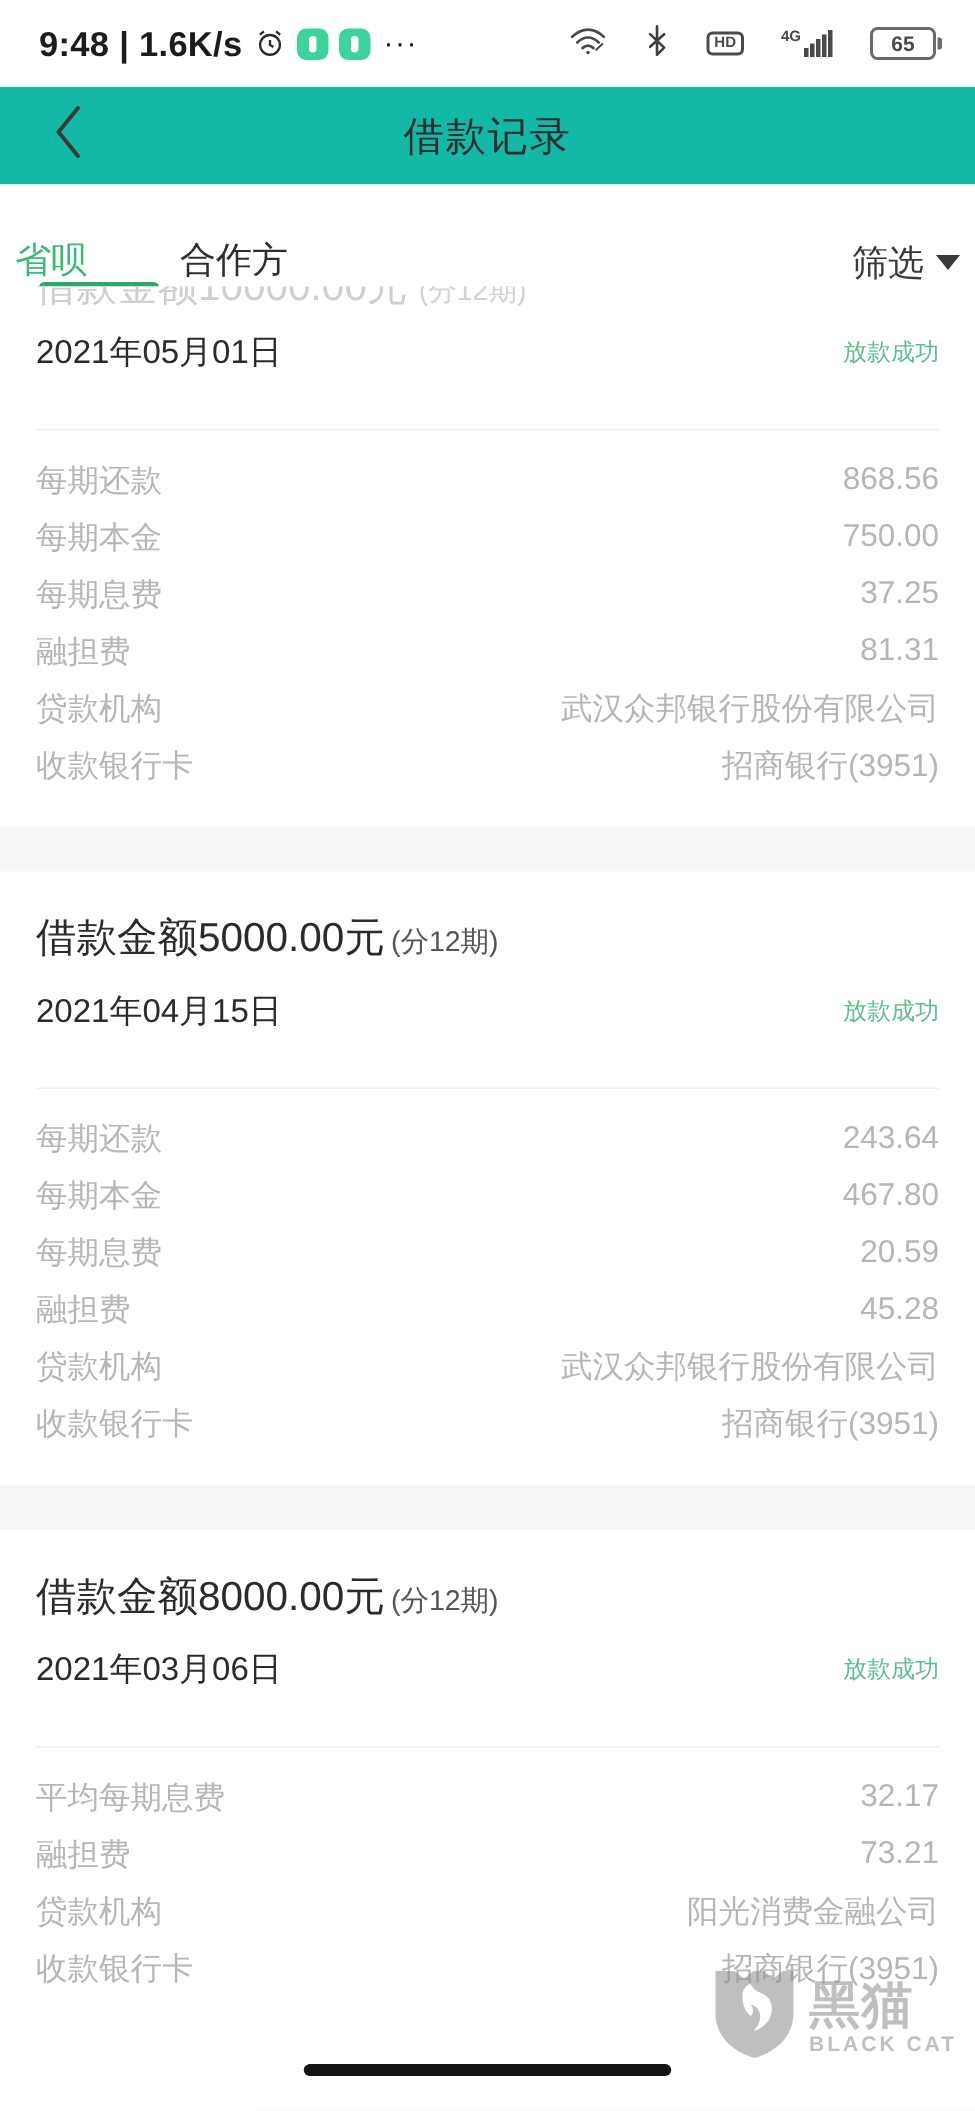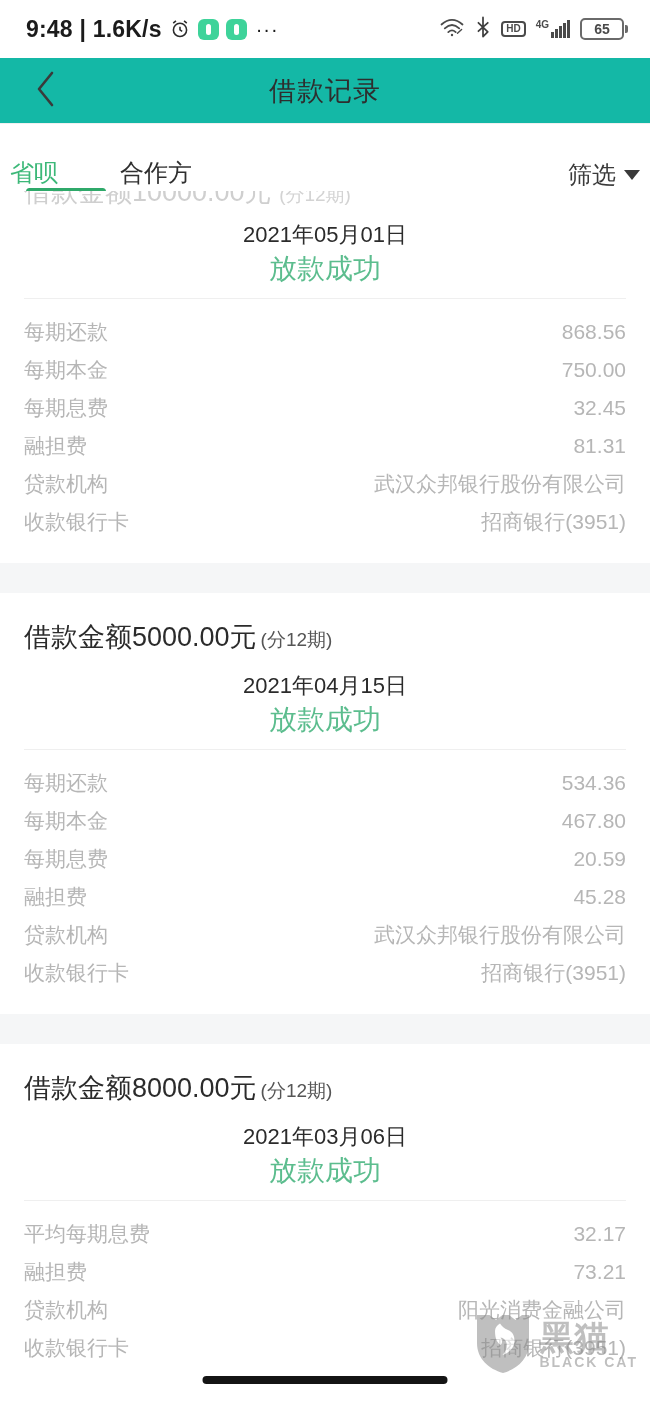--- a/index.html
+++ b/index.html
@@ -57,21 +57,21 @@
   .status-dots {
     font-size: 20px;
     color: #1b1b1b;
     letter-spacing: 1px;
     line-height: 10px;
     margin-left: 2px;
   }
   .status-right {
     display: flex;
     align-items: center;
-    gap: 10px;
+    gap: 25px;
   }
   .hd-icon {
     border: 2px solid #4a4a4a;
     border-radius: 4px;
     font-size: 10px;
     font-weight: bold;
     color: #4a4a4a;
     padding: 1px 3px;
     line-height: 10px;
   }
@@ -222,30 +222,29 @@
   }
   .card-title .sub {
     font-size: 19px;
     color: #555555;
     margin-left: 4px;
   }
   .card-subhead {
     display: flex;
     align-items: center;
     justify-content: space-between;
-    padding: 10px 0 10px 0;
+    padding: 10px 0 36px 0;
     border-bottom: 1px solid #efefef;
-    flex-direction: column;
   }
   .card-date {
     font-size: 22px;
     color: #2b2b2b;
   }
   .card-status {
-    font-size: 28px;
+    font-size: 16px;
     color: #5cbd8e;
   }
   .detail-rows { padding: 14px 0 22px 0; }
   .detail-row {
     display: flex;
     align-items: center;
     justify-content: space-between;
     height: 38px;
   }
   .detail-label {
@@ -392,21 +391,21 @@
       <div class="detail-row">
         <span class="detail-label">每期还款</span>
         <span class="detail-value">868.56</span>
       </div>
       <div class="detail-row">
         <span class="detail-label">每期本金</span>
         <span class="detail-value">750.00</span>
       </div>
       <div class="detail-row">
         <span class="detail-label">每期息费</span>
-        <span class="detail-value">32.45</span>
+        <span class="detail-value">37.25</span>
       </div>
       <div class="detail-row">
         <span class="detail-label">融担费</span>
         <span class="detail-value">81.31</span>
       </div>
       <div class="detail-row">
         <span class="detail-label">贷款机构</span>
         <span class="detail-value">武汉众邦银行股份有限公司</span>
       </div>
       <div class="detail-row">
@@ -420,21 +419,21 @@
     <div class="card-title">
       <span>借款金额5000.00元</span><span class="sub">(分12期)</span>
     </div>
     <div class="card-subhead">
       <span class="card-date">2021年04月15日</span>
       <span class="card-status">放款成功</span>
     </div>
     <div class="detail-rows">
       <div class="detail-row">
         <span class="detail-label">每期还款</span>
-        <span class="detail-value">534.36</span>
+        <span class="detail-value">243.64</span>
       </div>
       <div class="detail-row">
         <span class="detail-label">每期本金</span>
         <span class="detail-value">467.80</span>
       </div>
       <div class="detail-row">
         <span class="detail-label">每期息费</span>
         <span class="detail-value">20.59</span>
       </div>
       <div class="detail-row">

